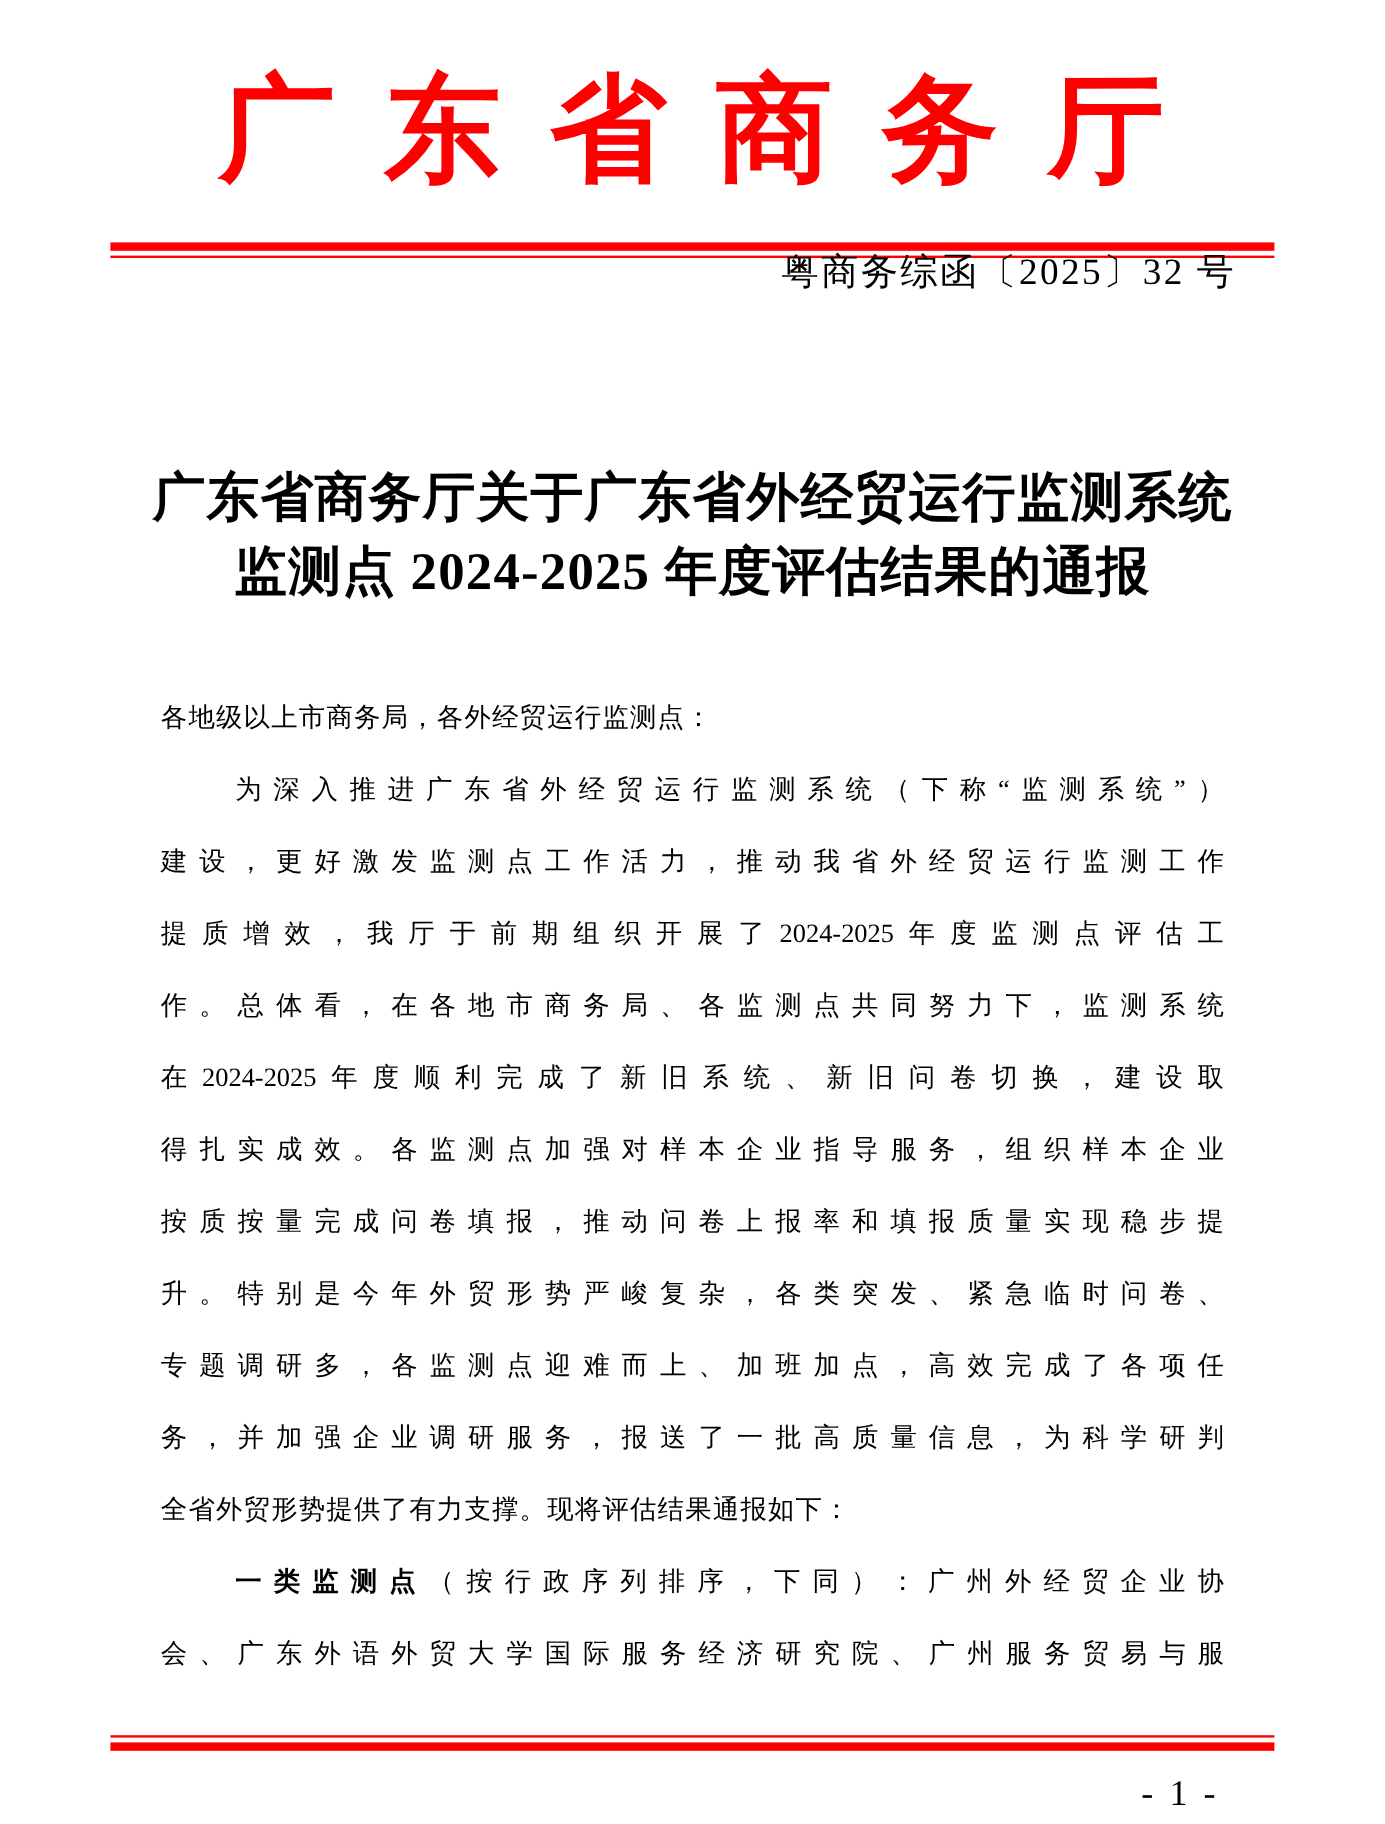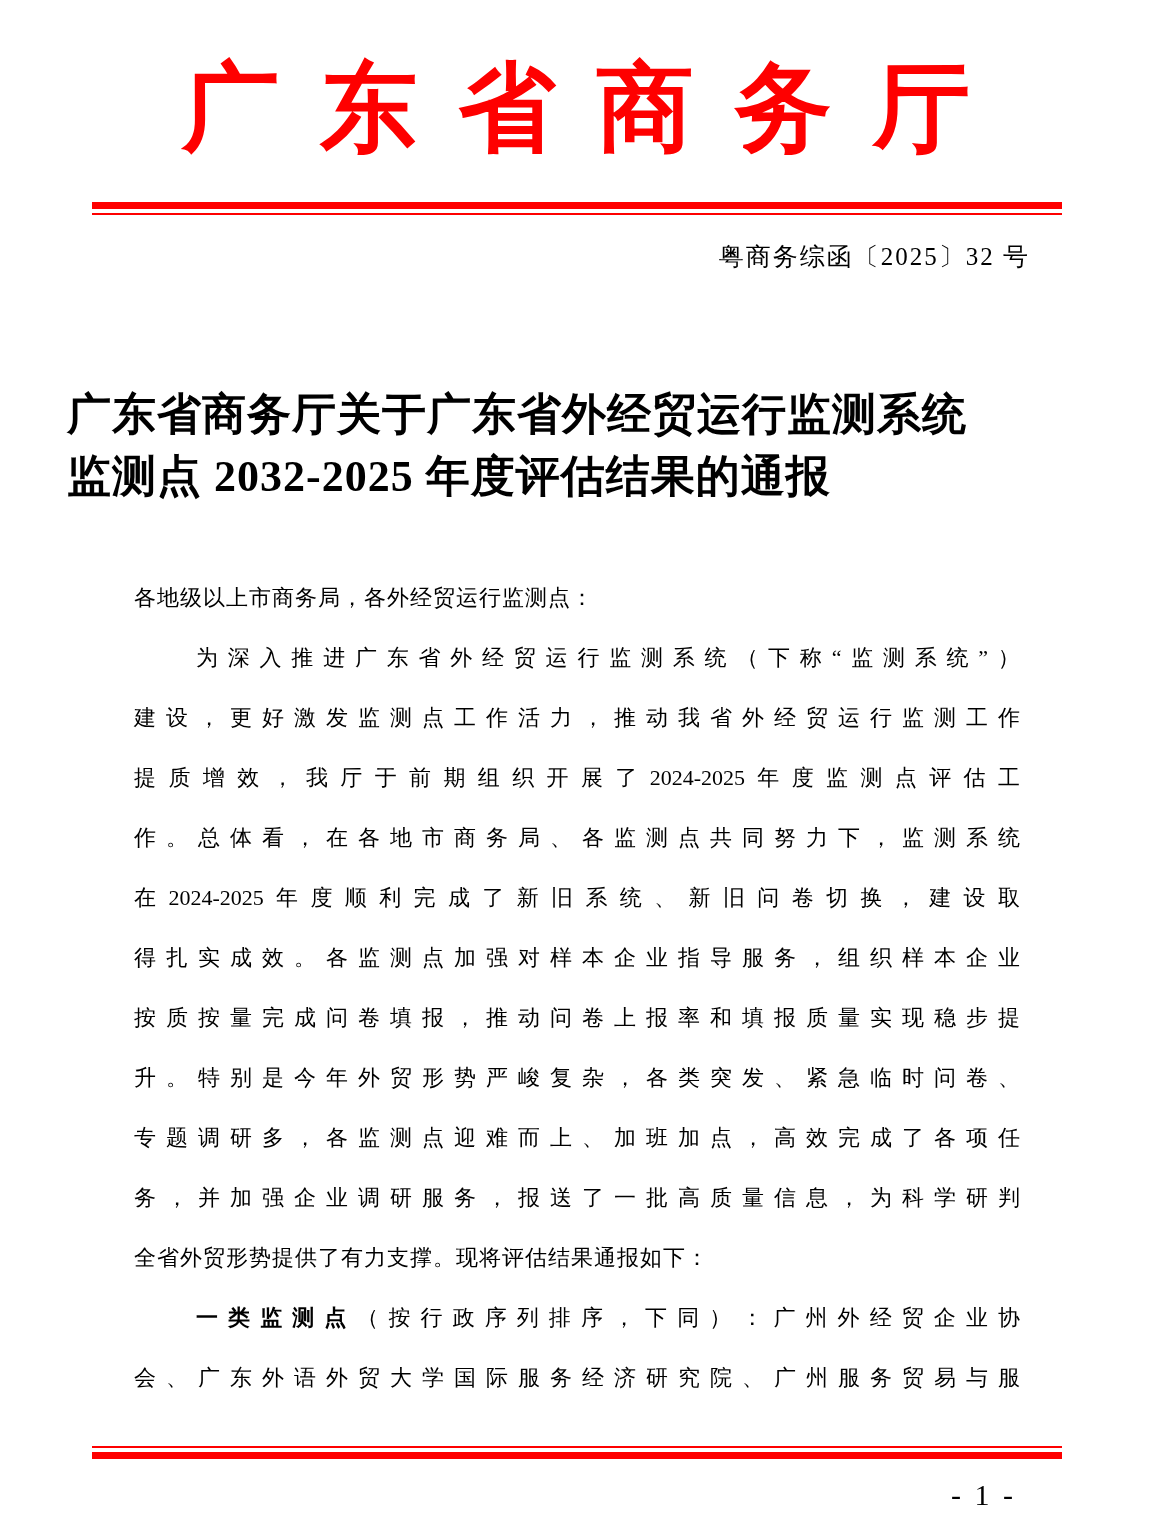--- a/index.html
+++ b/index.html
@@ -40,34 +40,34 @@
     width: 970px;
   }
   .sep-top { top: 202px; }
   .sep-bottom { top: 1446px; }
   .sep .thick { height: 7px; background: #fe0000; }
   .sep .thin  { height: 2px; background: #fe0000; }
   .sep .gap   { height: 4px; }
 
   .doc-number {
     position: absolute;
-    top: 236px;
+    top: 206px;
     right: 124px;
-    font-size: 25px;
+    font-size: 31px;
     line-height: 42px;
     letter-spacing: 2px;
     white-space: nowrap;
   }
 
   .doc-title {
     position: absolute;
     top: 384px;
     left: 67px;
     width: 1020px;
-    text-align: left;
+    text-align: center;
     font-size: 44px;
     font-weight: 700;
     line-height: 62px;
     letter-spacing: 1px;
   }
 
   .doc-body {
     position: absolute;
     top: 568px;
     left: 134px;
@@ -117,21 +117,21 @@
   <div class="sep sep-top">
     <div class="thick"></div>
     <div class="gap"></div>
     <div class="thin"></div>
   </div>
 
   <div class="doc-number">粤商务综函〔2025〕32 号</div>
 
   <div class="doc-title">
     <div class="title-line">广东省商务厅关于广东省外经贸运行监测系统</div>
-    <div class="title-line">监测点 2032-2025 年度评估结果的通报</div>
+    <div class="title-line">监测点 2024-2025 年度评估结果的通报</div>
   </div>
 
   <div class="doc-body" id="body-lines">
       <div class="line"><span>各</span><span>地</span><span>级</span><span>以</span><span>上</span><span>市</span><span>商</span><span>务</span><span>局</span><span>，</span><span>各</span><span>外</span><span>经</span><span>贸</span><span>运</span><span>行</span><span>监</span><span>测</span><span>点</span><span>：</span></div>
       <div class="line j" style="padding-left: 62px;">
         <span>为</span>
         <span>深</span>
         <span>入</span>
         <span>推</span>
         <span>进</span>

